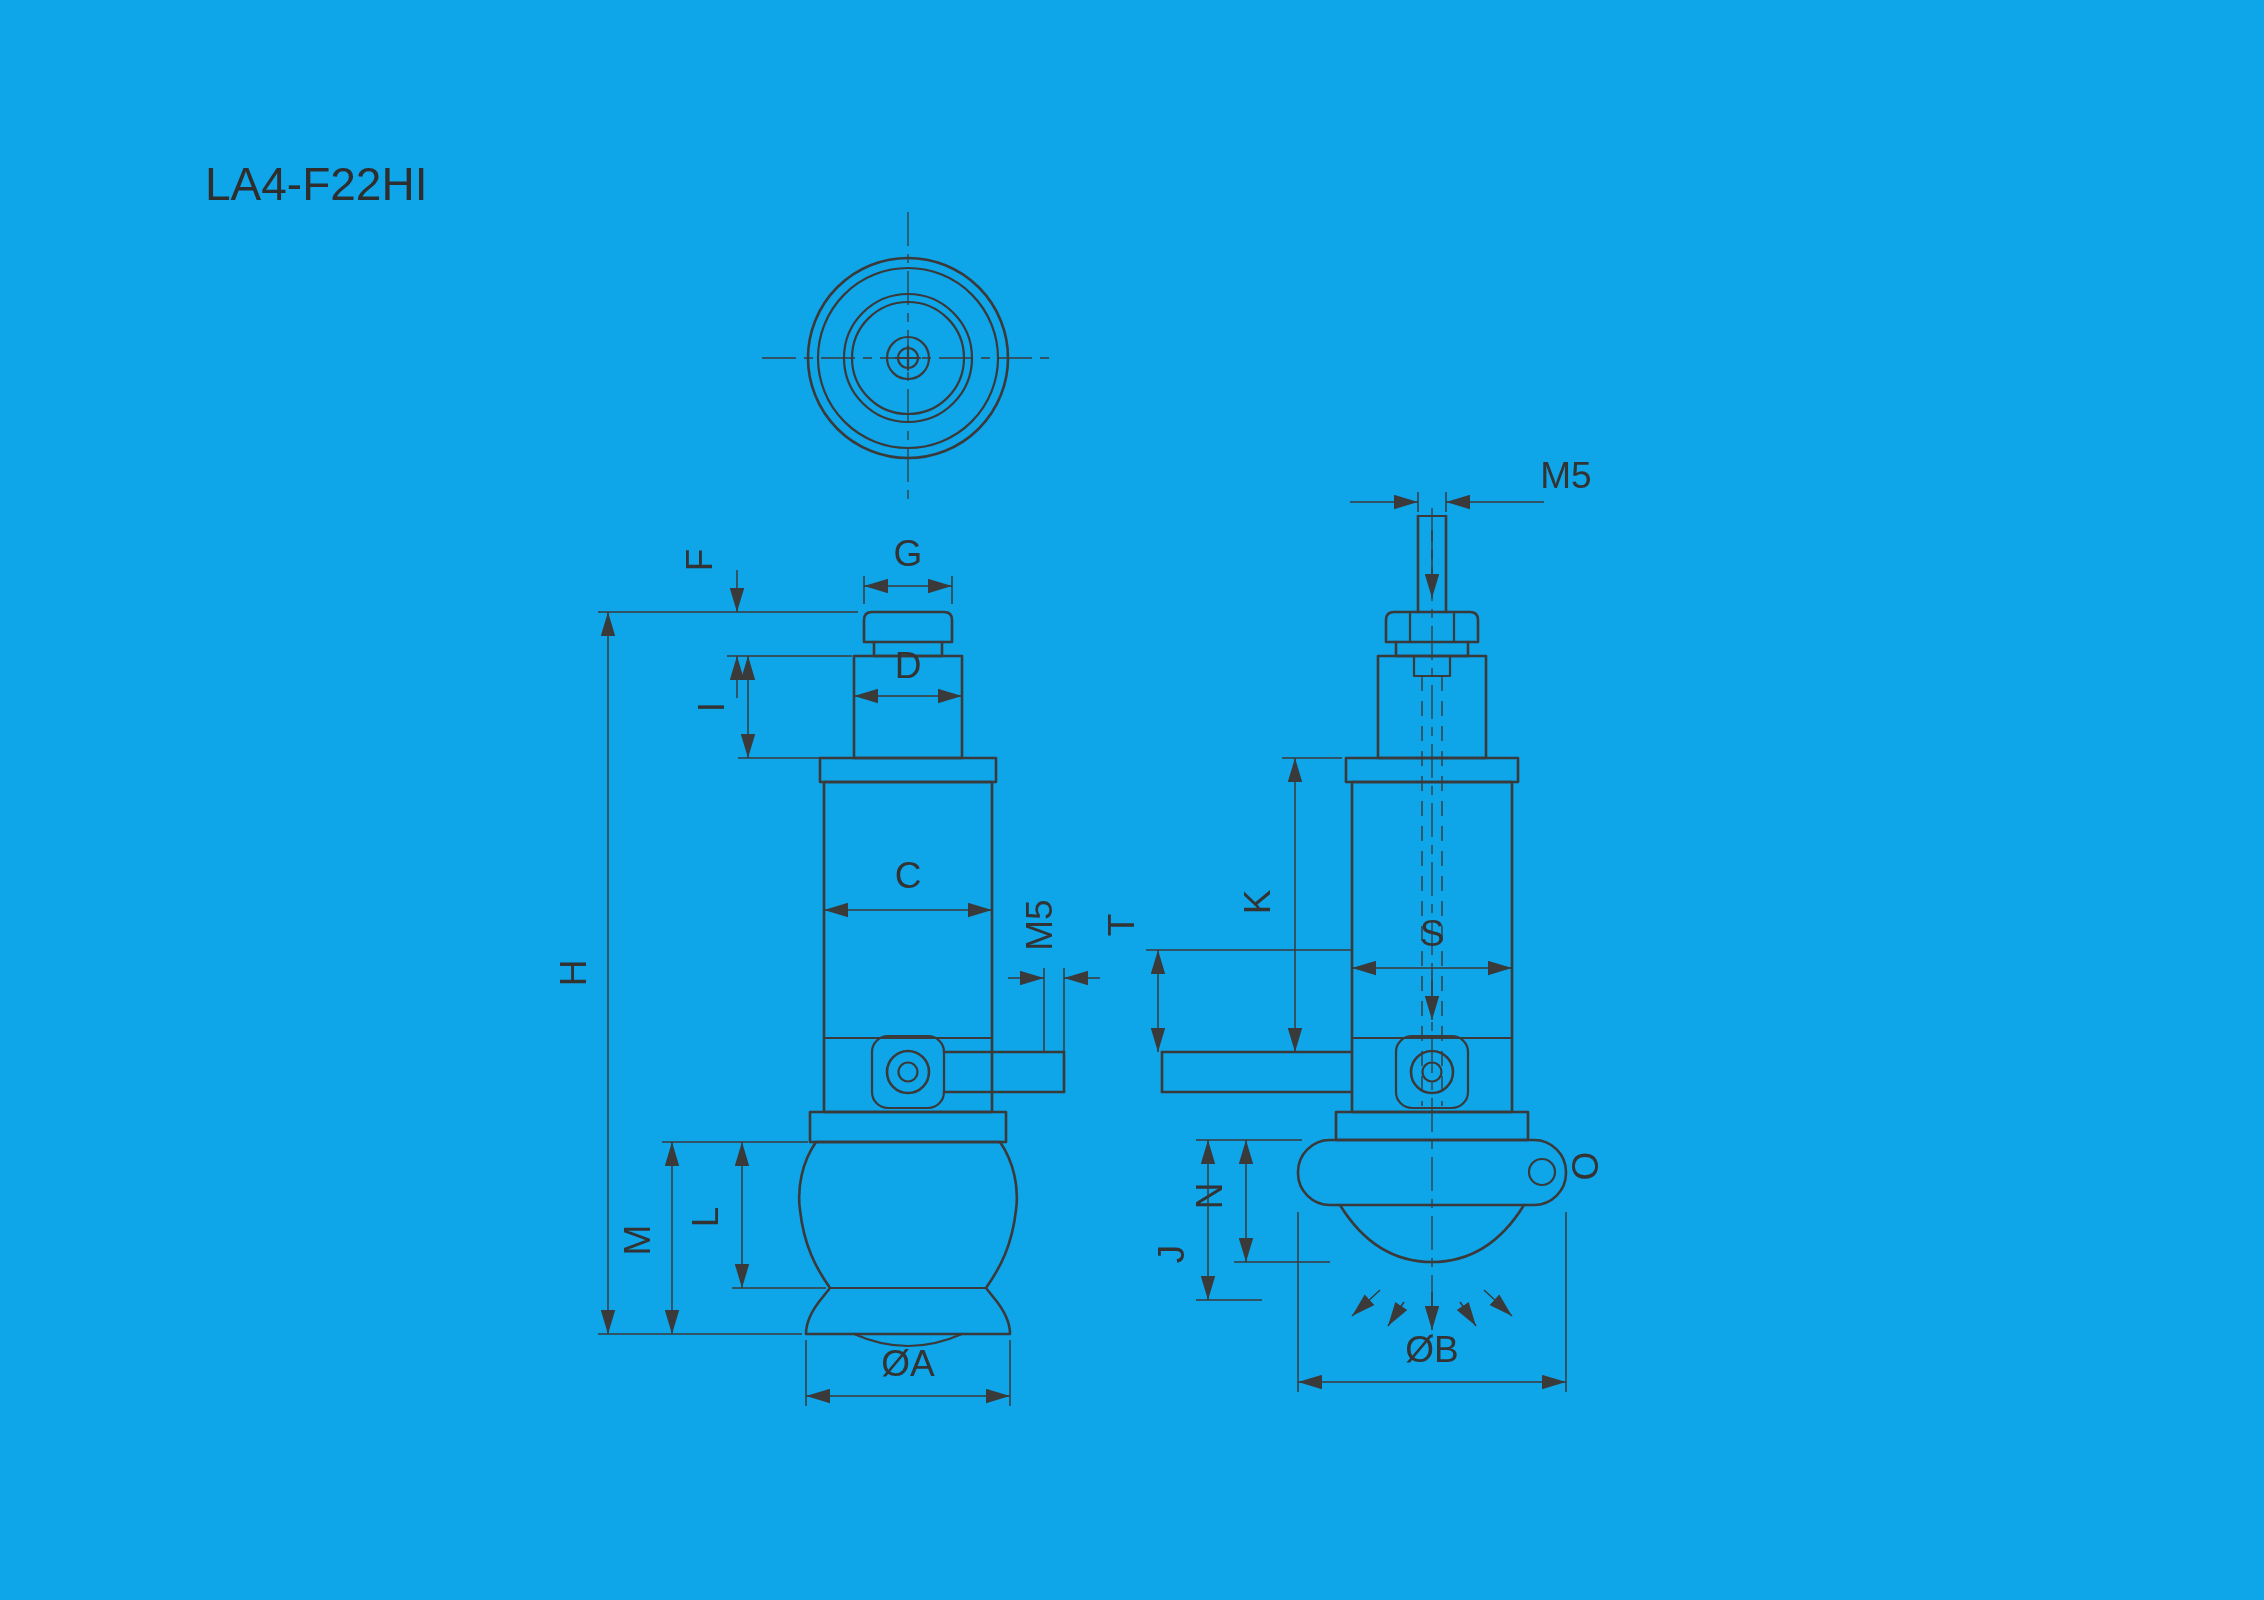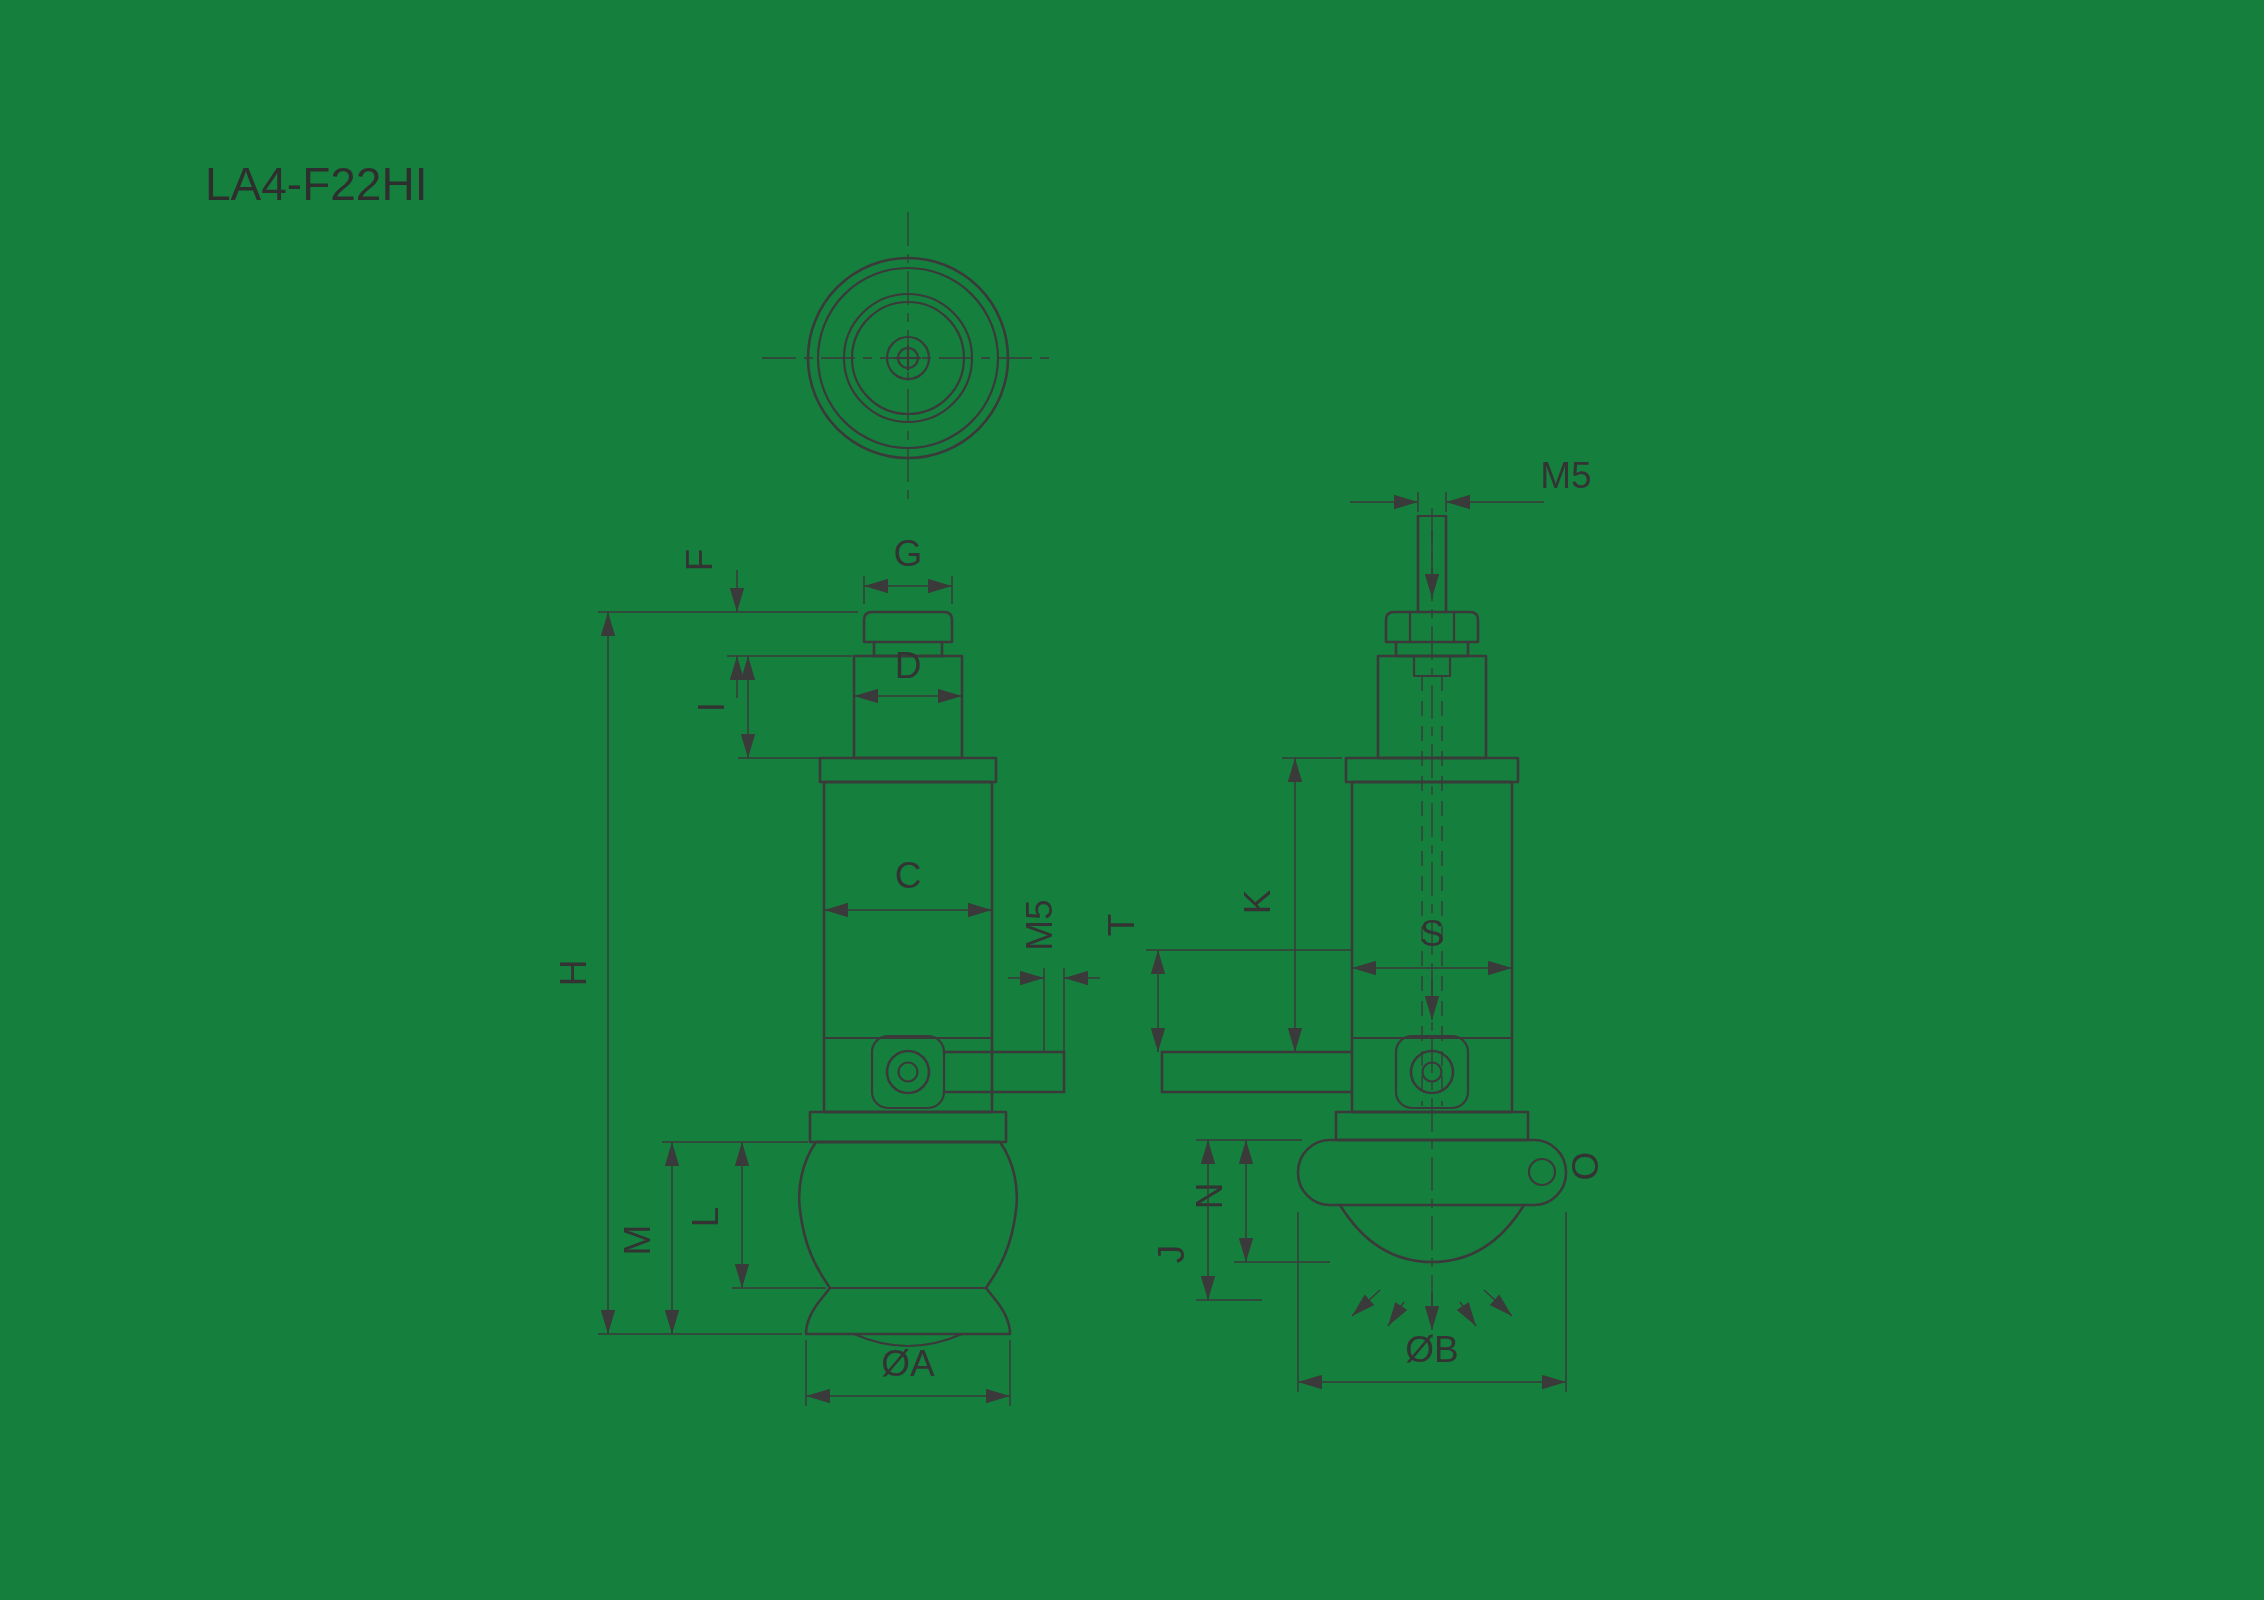--- a/index.html
+++ b/index.html
@@ -1,16 +1,16 @@
 <!DOCTYPE html>
 <html><head>
 <meta charset="utf-8">
 <style>
   html,body{margin:0;padding:0;background:#ffffff;}
-  .stage{position:relative;width:2264px;height:1600px;background:#15803d;overflow:hidden;}
+  .stage{position:relative;width:2264px;height:1600px;background:#0ea5e9;overflow:hidden;}
   svg{display:block;}
   .obj{fill:none;stroke:#3a3a3a;stroke-width:2.6;stroke-linecap:round;stroke-linejoin:round;}
   .obj2{fill:none;stroke:#3a3a3a;stroke-width:2.2;stroke-linecap:round;stroke-linejoin:round;}
   .thin{fill:none;stroke:#3a3a3a;stroke-width:1.5;stroke-linecap:butt;}
   .cl{fill:none;stroke:#3a3a3a;stroke-width:1.3;stroke-dasharray:34 8 9 8;}
   .hid{fill:none;stroke:#3a3a3a;stroke-width:1.4;stroke-dasharray:15 10;}
   text{font-family:"Liberation Sans","DejaVu Sans",sans-serif;font-size:37px;fill:#333333;}
   .title-text{font-size:46px;fill:#2e2e2e;}
   .mid{text-anchor:middle;}
 </style>

